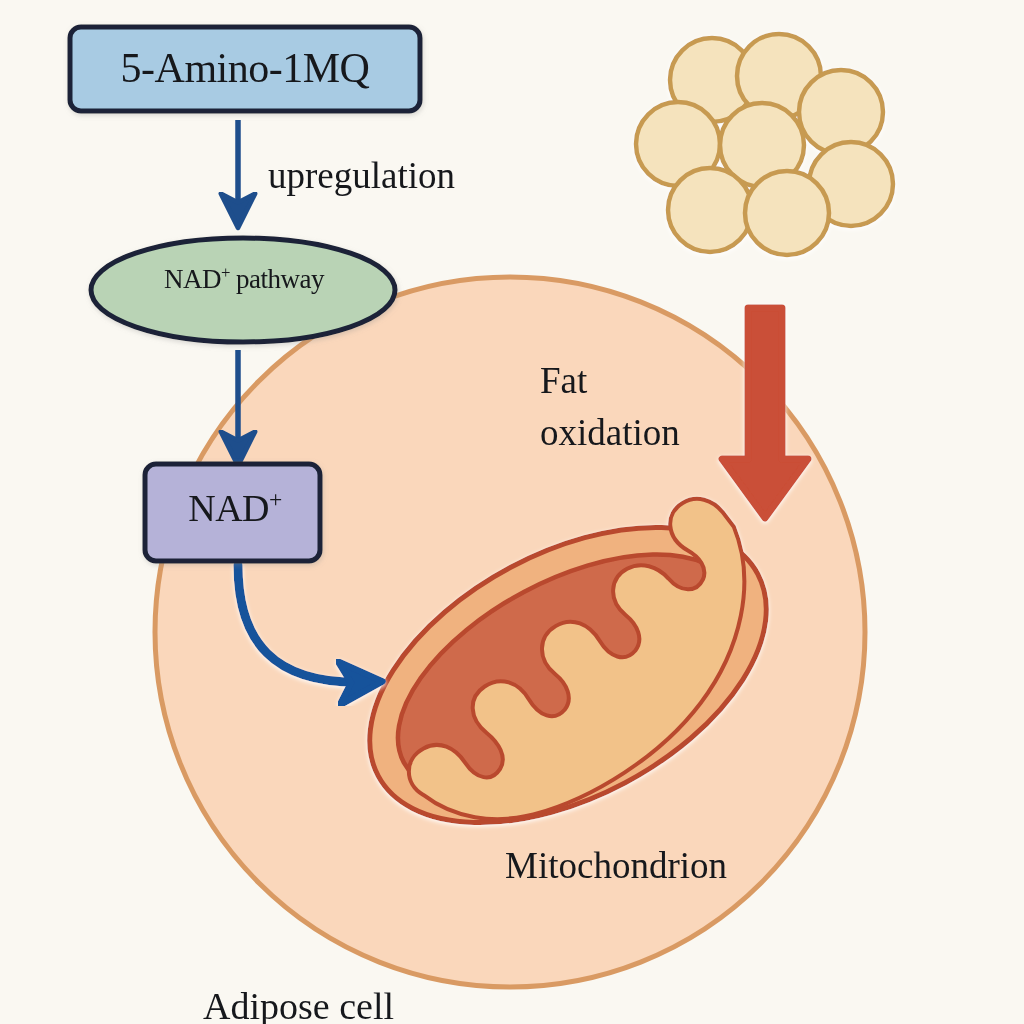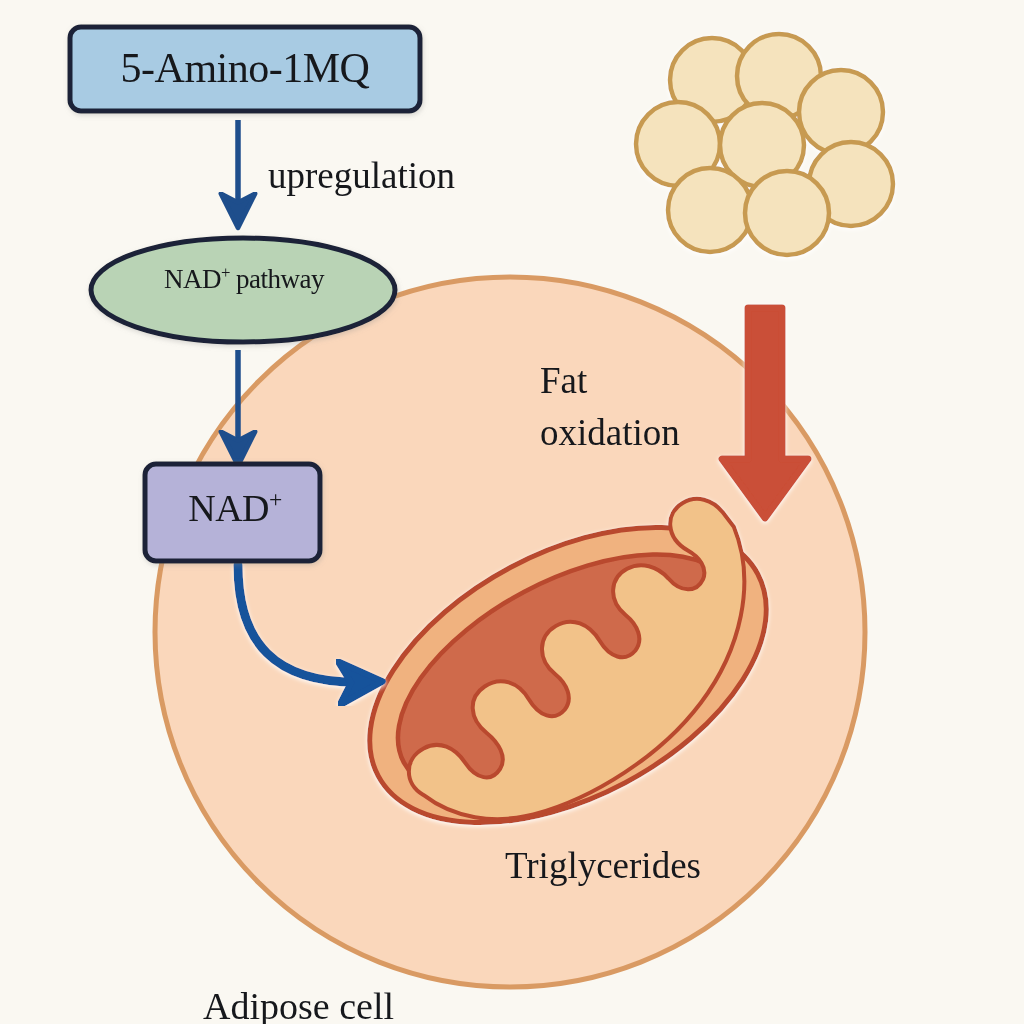--- a/index.html
+++ b/index.html
@@ -201,17 +201,17 @@
 
   <div class="node-label" id="pathway-label"><span>NAD</span><span class="sup">+</span><span> pathway</span></div>
 
   <div class="node-label" id="nad-label"><span>NAD</span><span class="sup">+</span></div>
 
   <div class="node-label" id="upregulation-label">upregulation</div>
 
 
   <div class="node-label" id="fat-oxidation-label"><span class="l1">Fat</span><span class="l2">oxidation</span></div>
 
-  <div class="node-label" id="mitochondrion-label">Triglycerides</div>
+  <div class="node-label" id="mitochondrion-label">Mitochondrion</div>
 
   <div class="node-label" id="adipose-label">Adipose cell</div>
 
 </div>
 
 </body></html>

